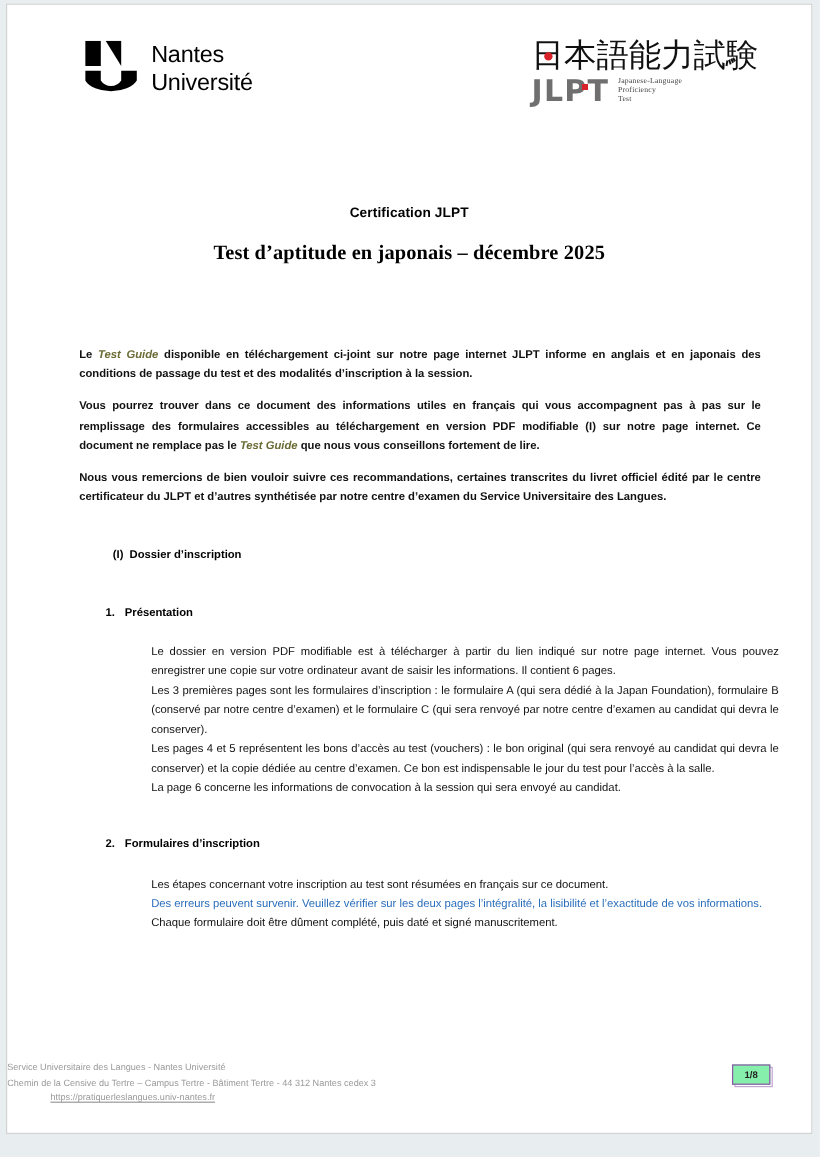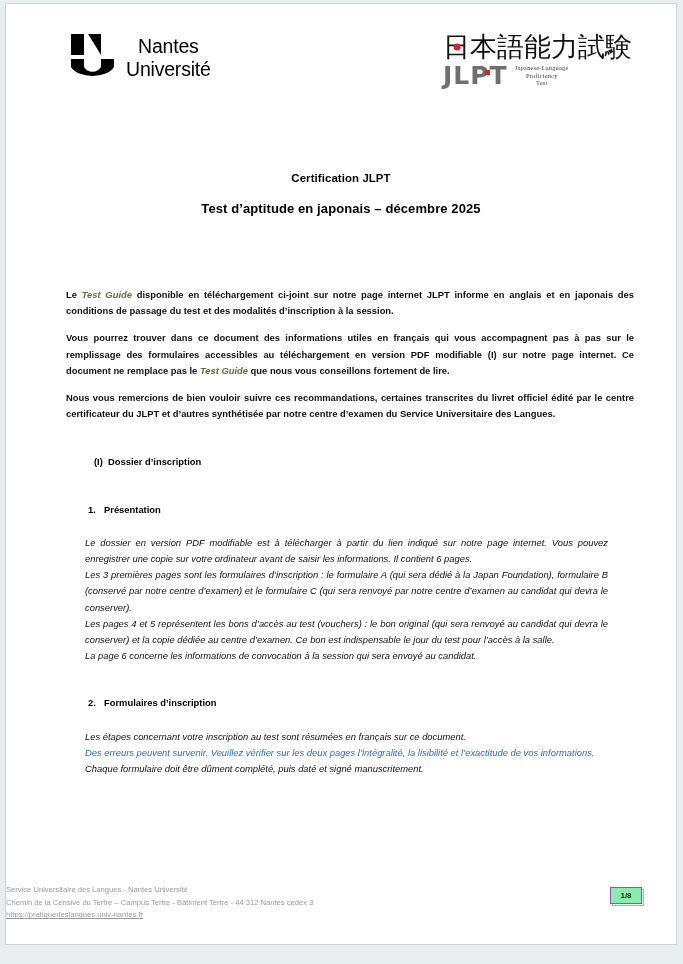--- a/index.html
+++ b/index.html
@@ -22,21 +22,20 @@
     border: 1px solid #d2d2d2;
     overflow: hidden;
   }
 
   
   .doc-header {
     position: absolute;
     left: 0; top: 0;
     width: 100%;
     height: 100px;
-    text-align: center;
   }
 
   
   .nantes-logo {
     position: absolute;
     left: 65px;
     top: 30px;
     display: flex;
     align-items: flex-start;
   }
@@ -119,24 +118,25 @@
     text-align: center;
   }
   .title-line-1 {
     font-size: 11.4px;
     font-weight: bold;
     color: #000000;
     letter-spacing: 0.1px;
   }
   .title-line-2 {
     margin-top: 17px;
-    font-size: 13px;
+    font-size: 17px;
     font-weight: bold;
     color: #000000;
     letter-spacing: 0.1px;
+    font-family: Liberation Serif, serif;
   }
 
   
   .doc-body {
     position: absolute;
     left: 60px;
     top: 283px;
     width: 568px;
     font-size: 9.4px;
     line-height: 16.2px;
@@ -165,23 +165,22 @@
   .numbered {
     margin-top: 31px;
     display: flex;
     font-weight: bold;
     font-size: 9.4px;
     color: #000000;
   }
   .numbered .num { width: 38px; padding-left: 22px; }
 
   .indented {
-    margin-left: 19px;
+    margin-left: 60px;
     width: 523px;
-    font-style: italic;
   }
   .sub-para {
     margin: 0;
     text-align: justify;
   }
   .gap-before { margin-top: 17px; }
   .gap-before-sm { margin-top: 14px; }
 
   
   .doc-footer {
@@ -189,20 +188,21 @@
     left: 0;
     bottom: 22px;
     width: 100%;
     font-size: 7.6px;
     line-height: 12.6px;
     color: #9a9a9a;
   }
   .footer-link {
     color: #9a9a9a;
     text-decoration: underline;
+    margin-left: 36px;
   }
 
   .page-badge-wrap {
     position: absolute;
     right: 32px;
     bottom: 38px;
     width: 34px;
     height: 19px;
   }
   .page-badge {

